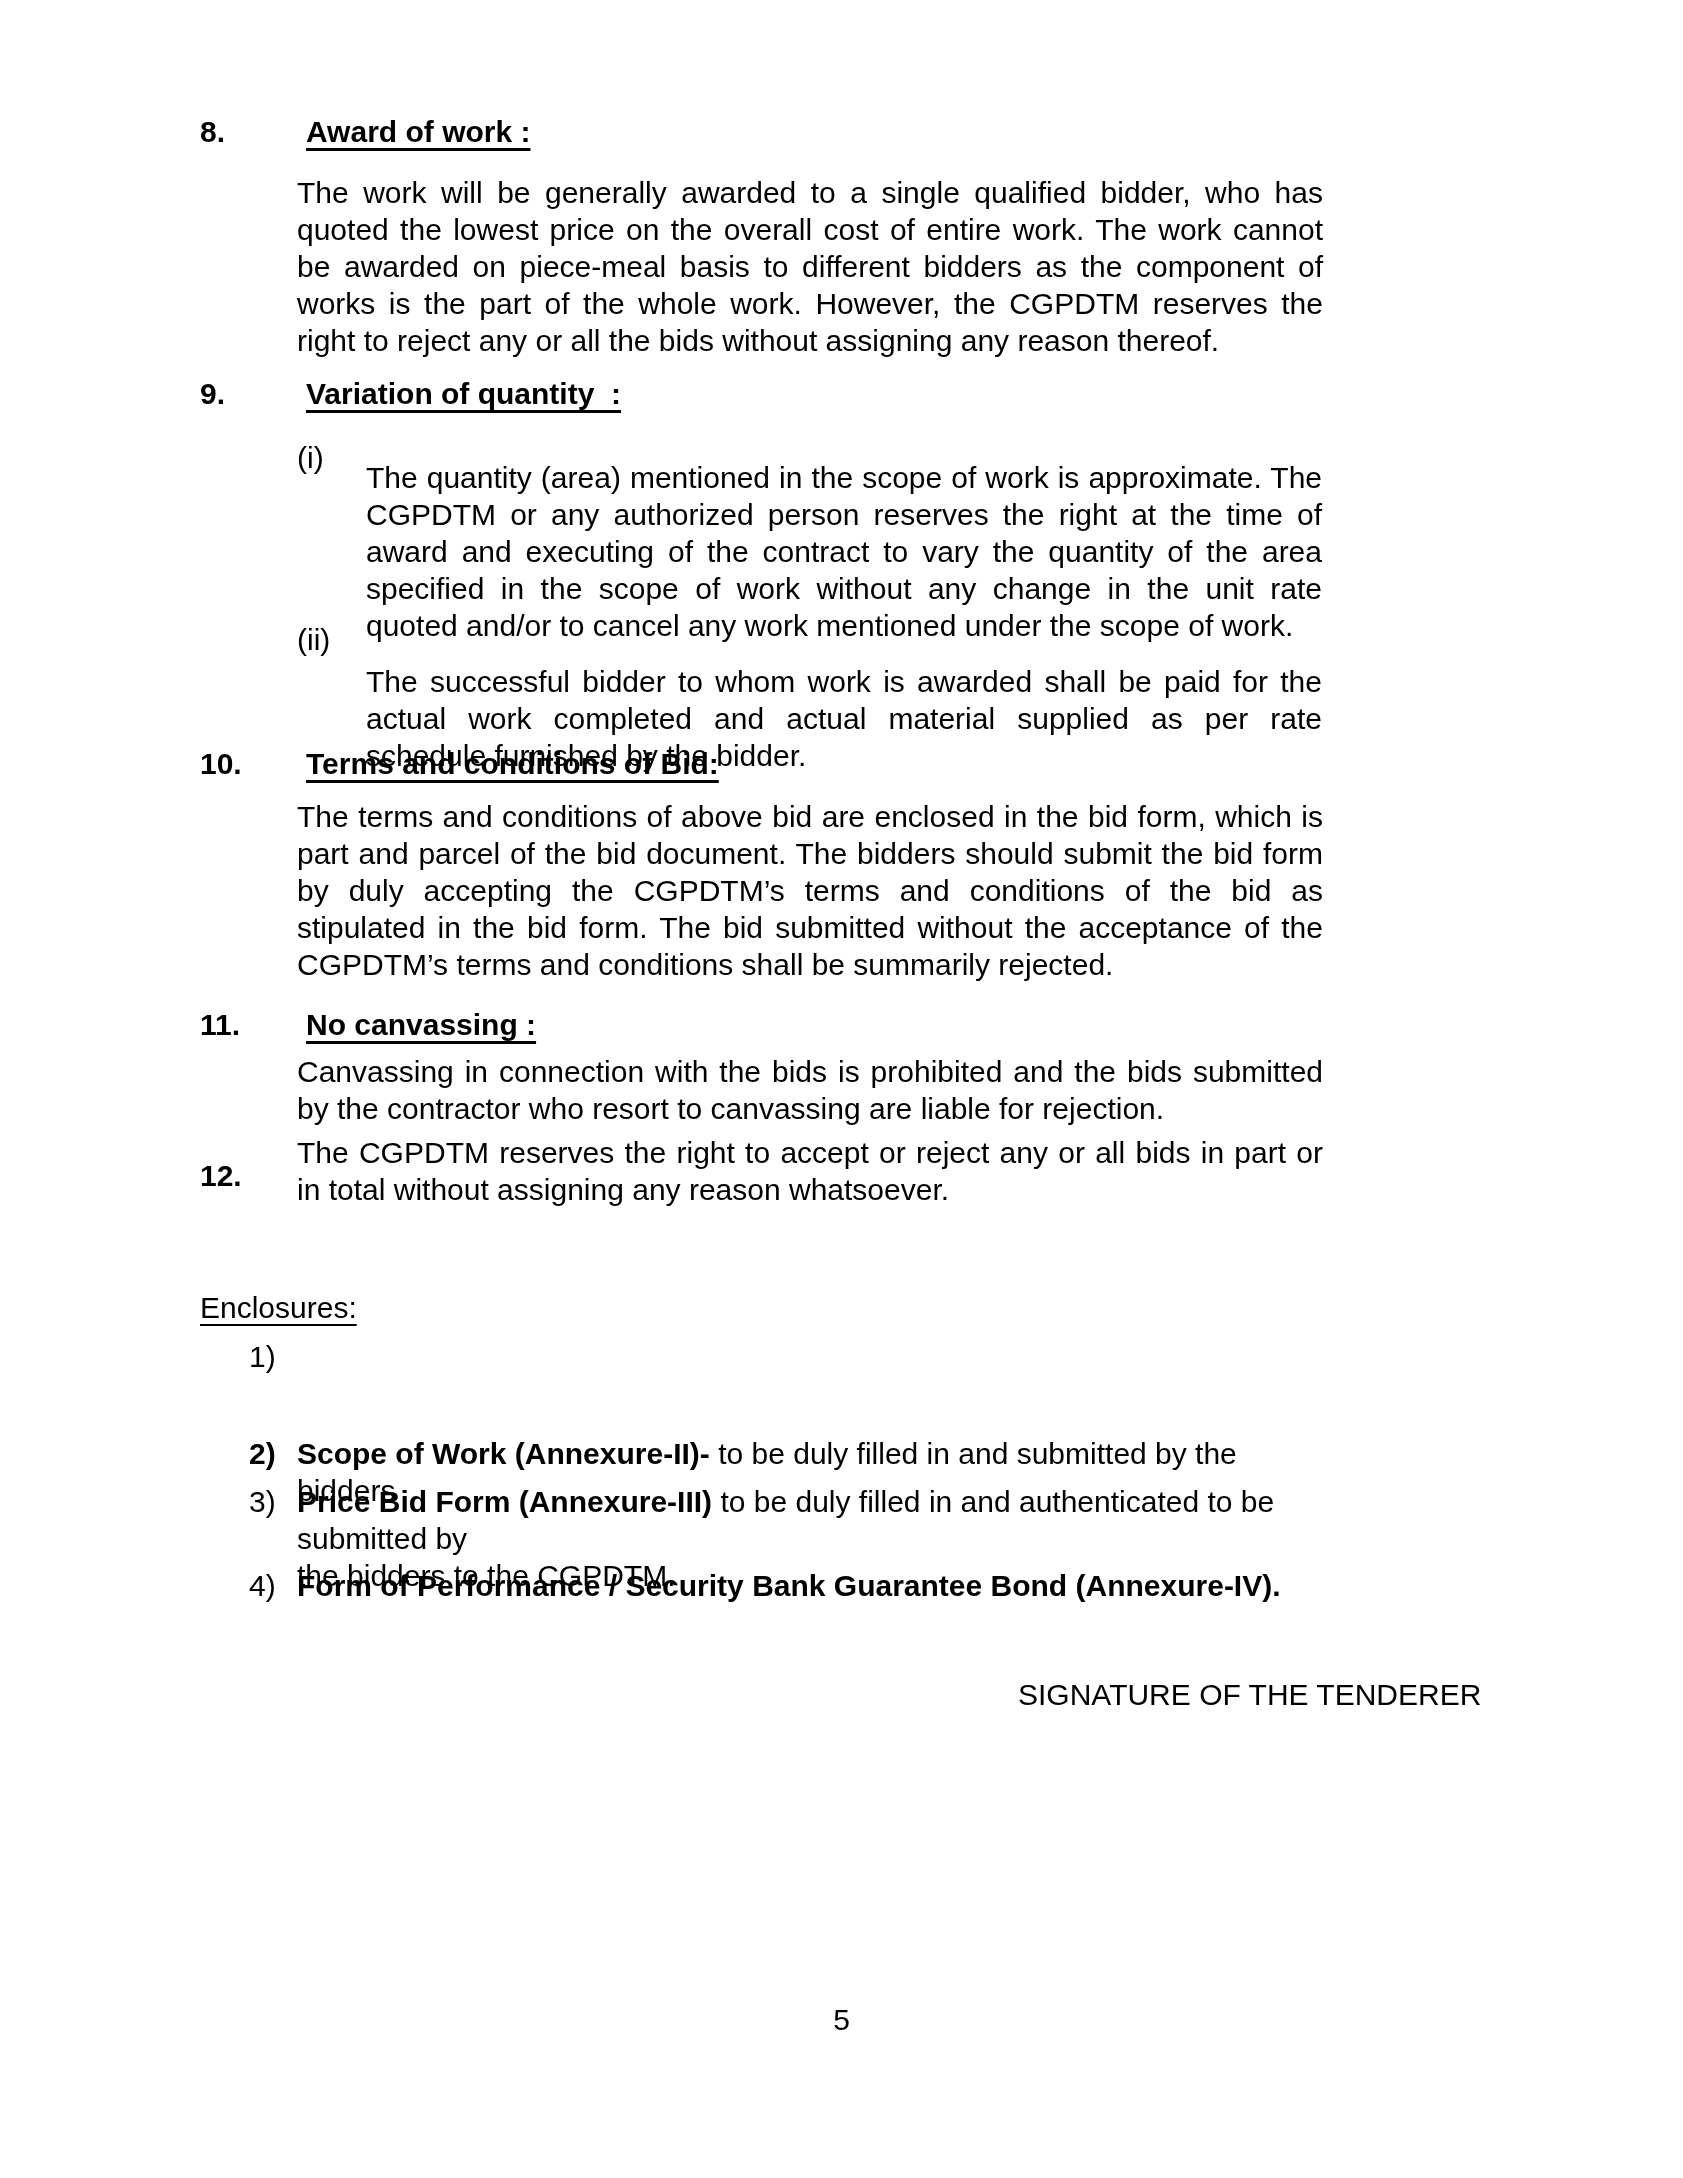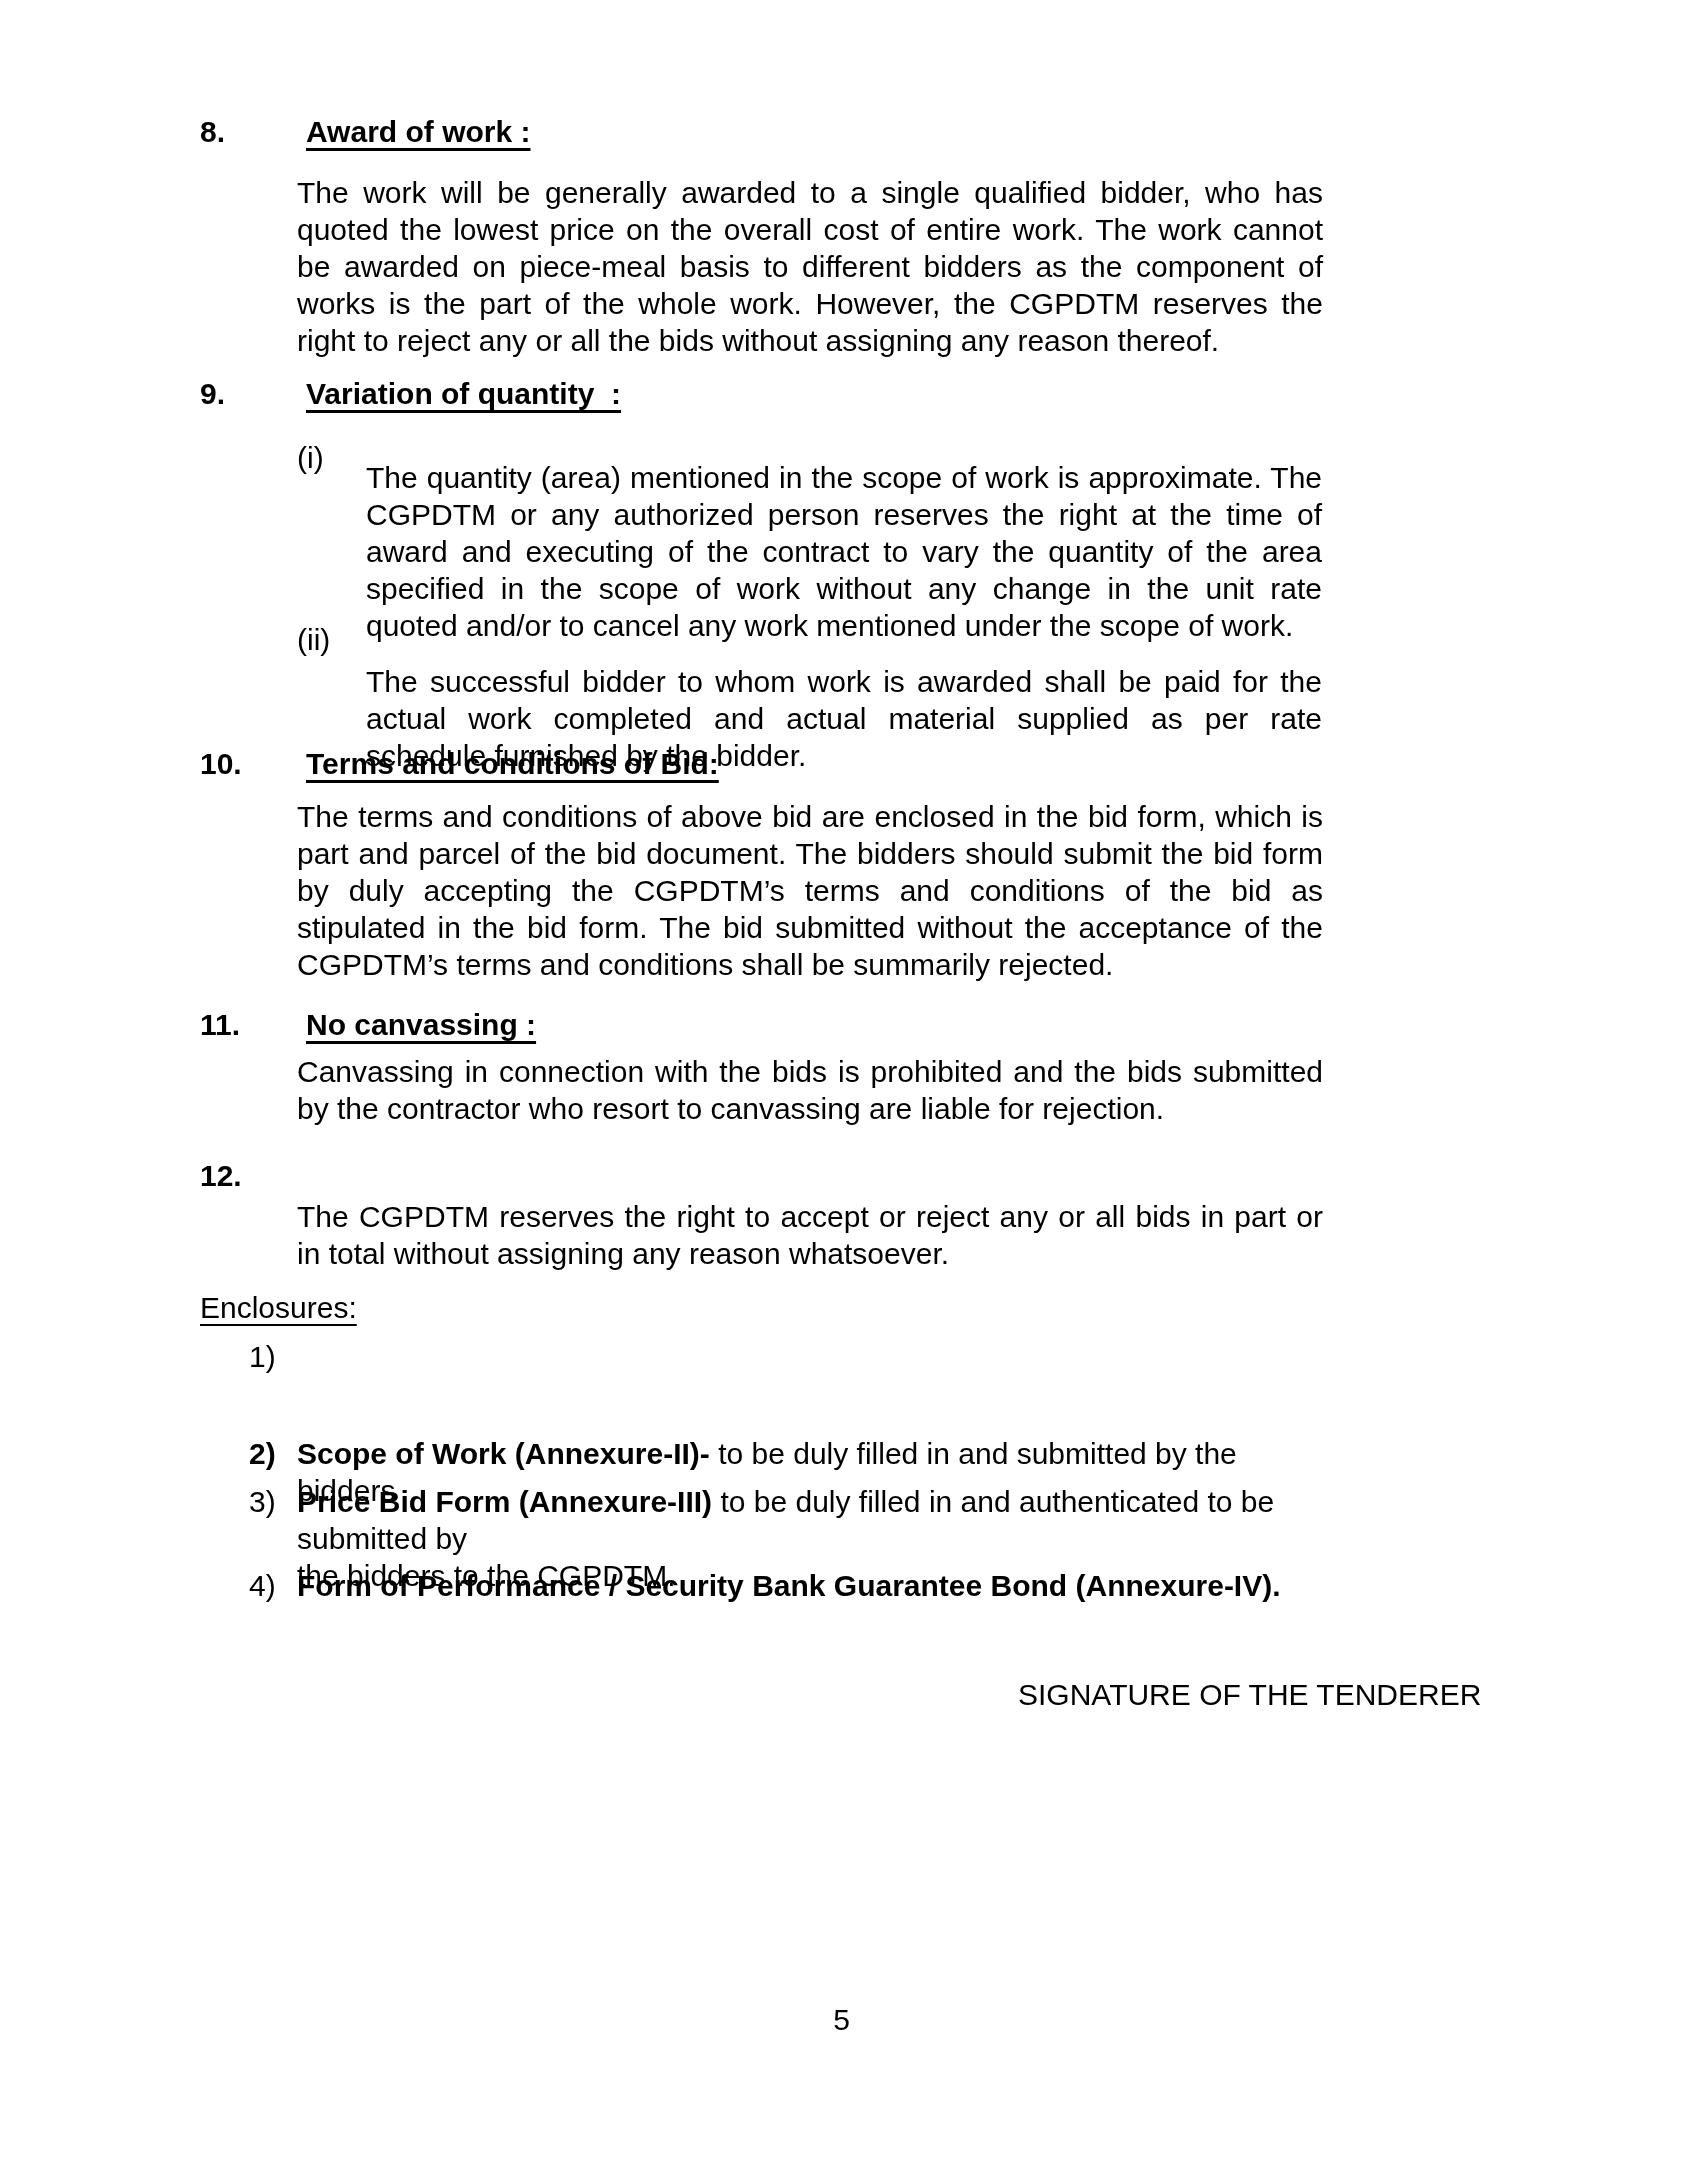--- a/index.html
+++ b/index.html
@@ -96,21 +96,21 @@
 
   <div class="abs sec-number" style="top:745px">10.</div>
   <div class="abs sec-heading" style="top:745px">Terms and conditions of Bid:</div>
   <div class="abs body-par" style="top:798px">The terms and conditions of above bid are enclosed in the bid form, which is part and parcel of the bid document.  The bidders should submit the bid form by duly accepting the CGPDTM’s terms and conditions of the bid as stipulated in the bid form. The bid submitted without the acceptance of the CGPDTM’s terms and conditions shall be summarily rejected.</div>
 
   <div class="abs sec-number" style="top:1006px">11.</div>
   <div class="abs sec-heading" style="top:1006px">No canvassing :</div>
   <div class="abs body-par" style="top:1053px">Canvassing in connection with the bids is prohibited and the bids submitted by the contractor who resort to canvassing are liable for rejection.</div>
 
   <div class="abs sec-number" style="top:1157px">12.</div>
-  <div class="abs body-par" style="top:1198px">The CGPDTM reserves the right to accept or reject any or all bids in part or in total without assigning any reason whatsoever.</div>
+  <div class="abs body-par" style="top:1134px">The CGPDTM reserves the right to accept or reject any or all bids in part or in total without assigning any reason whatsoever.</div>
 
   <div class="abs enc-heading" style="top:1289px">Enclosures:</div>
 
   <div class="abs enc-marker lh-wide" style="top:1332px">1)</div>
 
   <div class="abs enc-marker" style="top:1435px; font-weight:bold">2)</div>
   <div class="abs enc-text" style="top:1435px">
     <span class="bold-run">Scope of Work (Annexure-II)-</span><span class="rest-run"> to be duly filled in and submitted by the bidders</span>
   </div>
 

